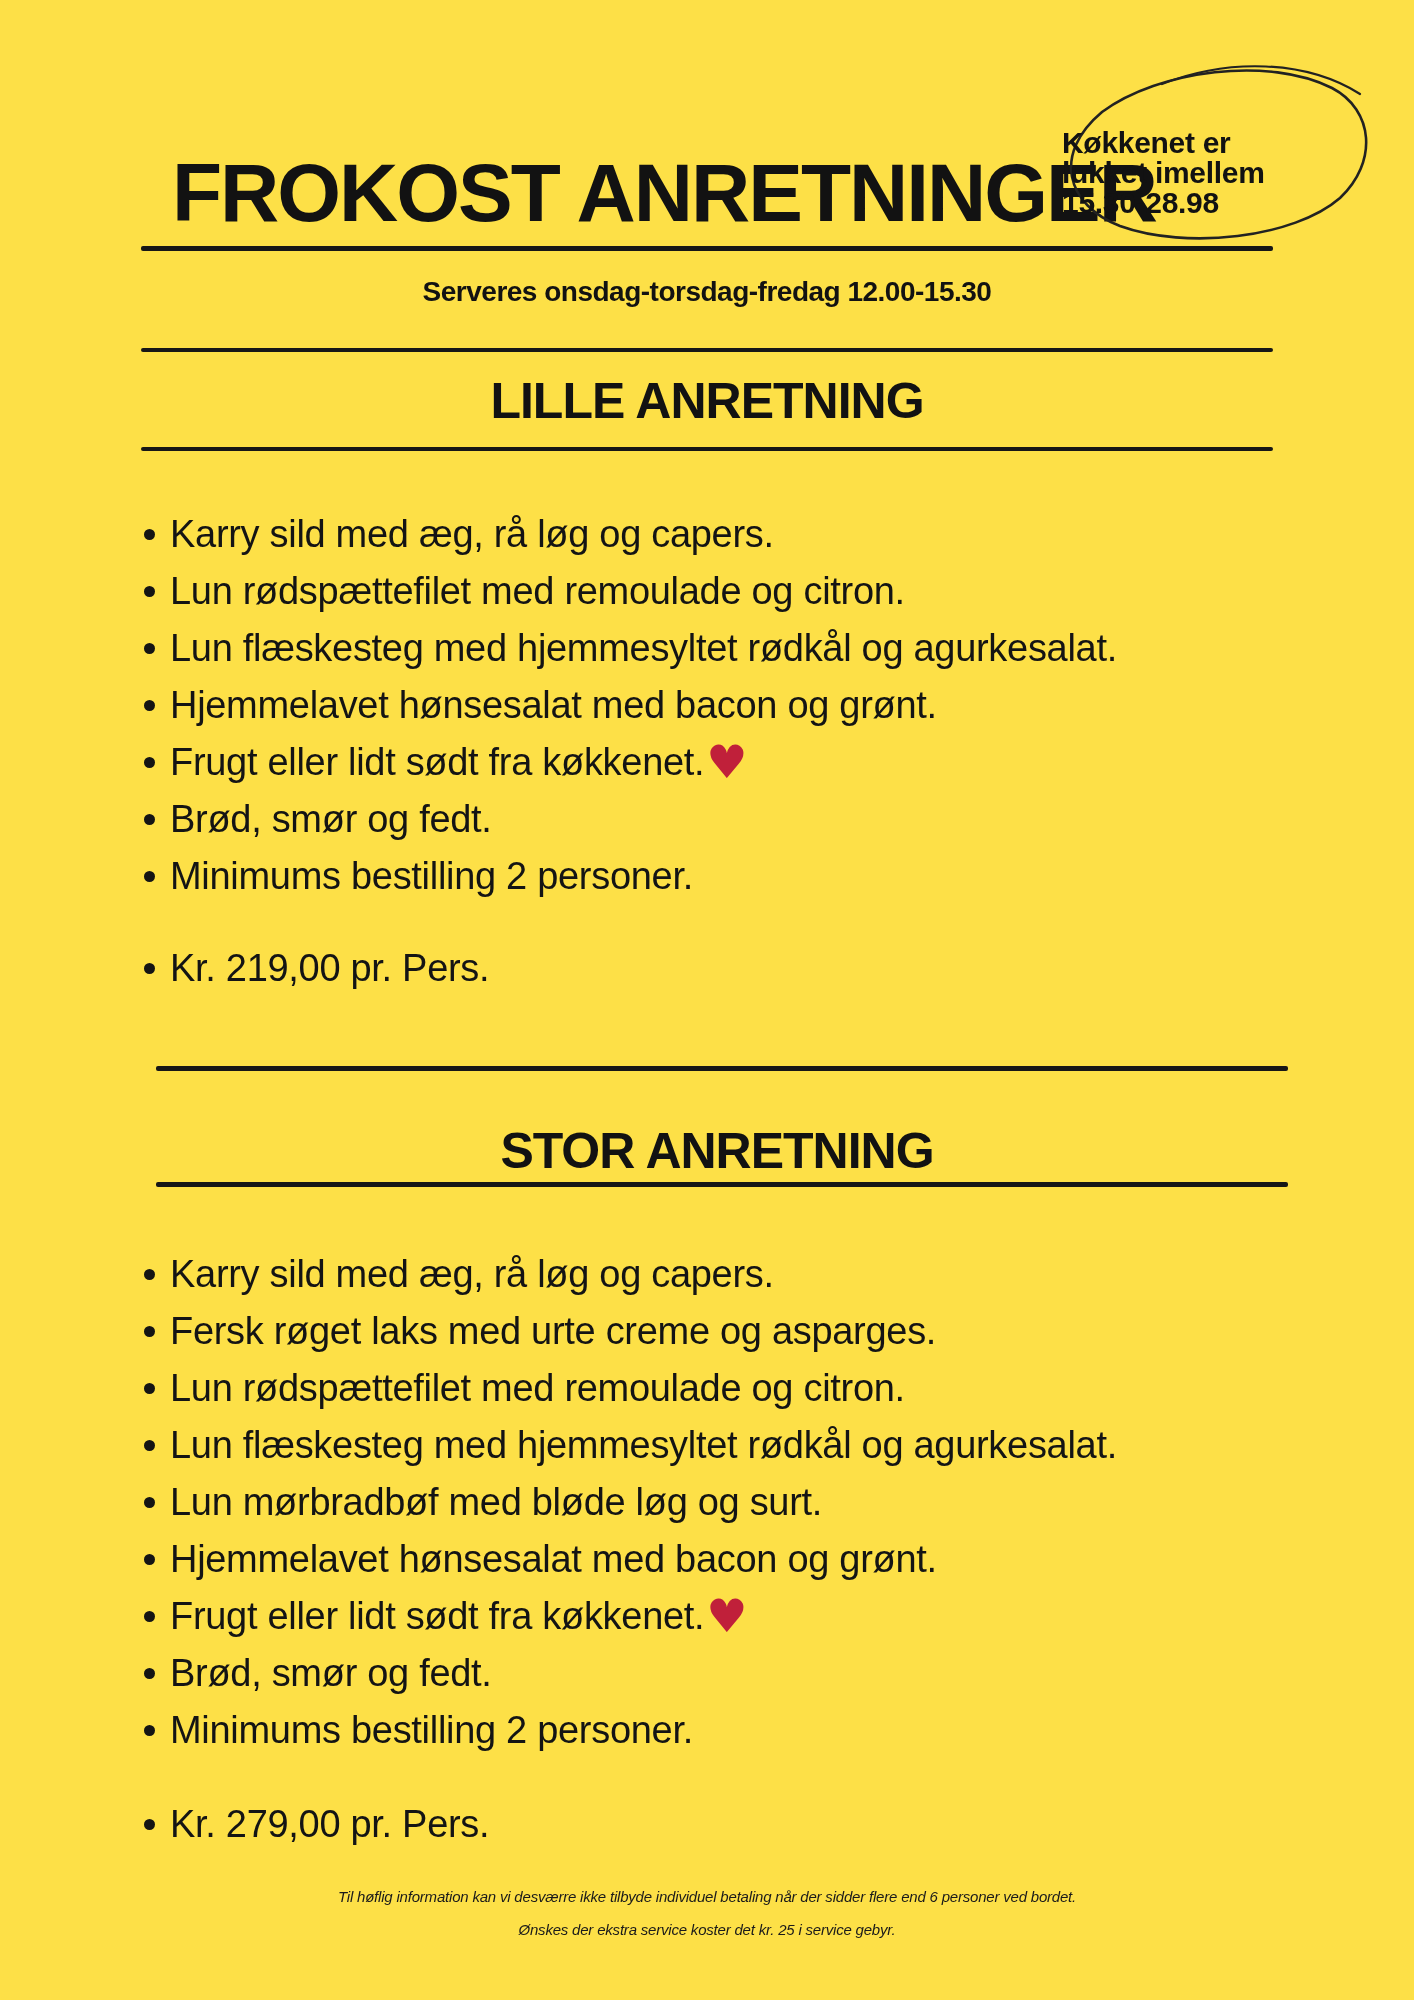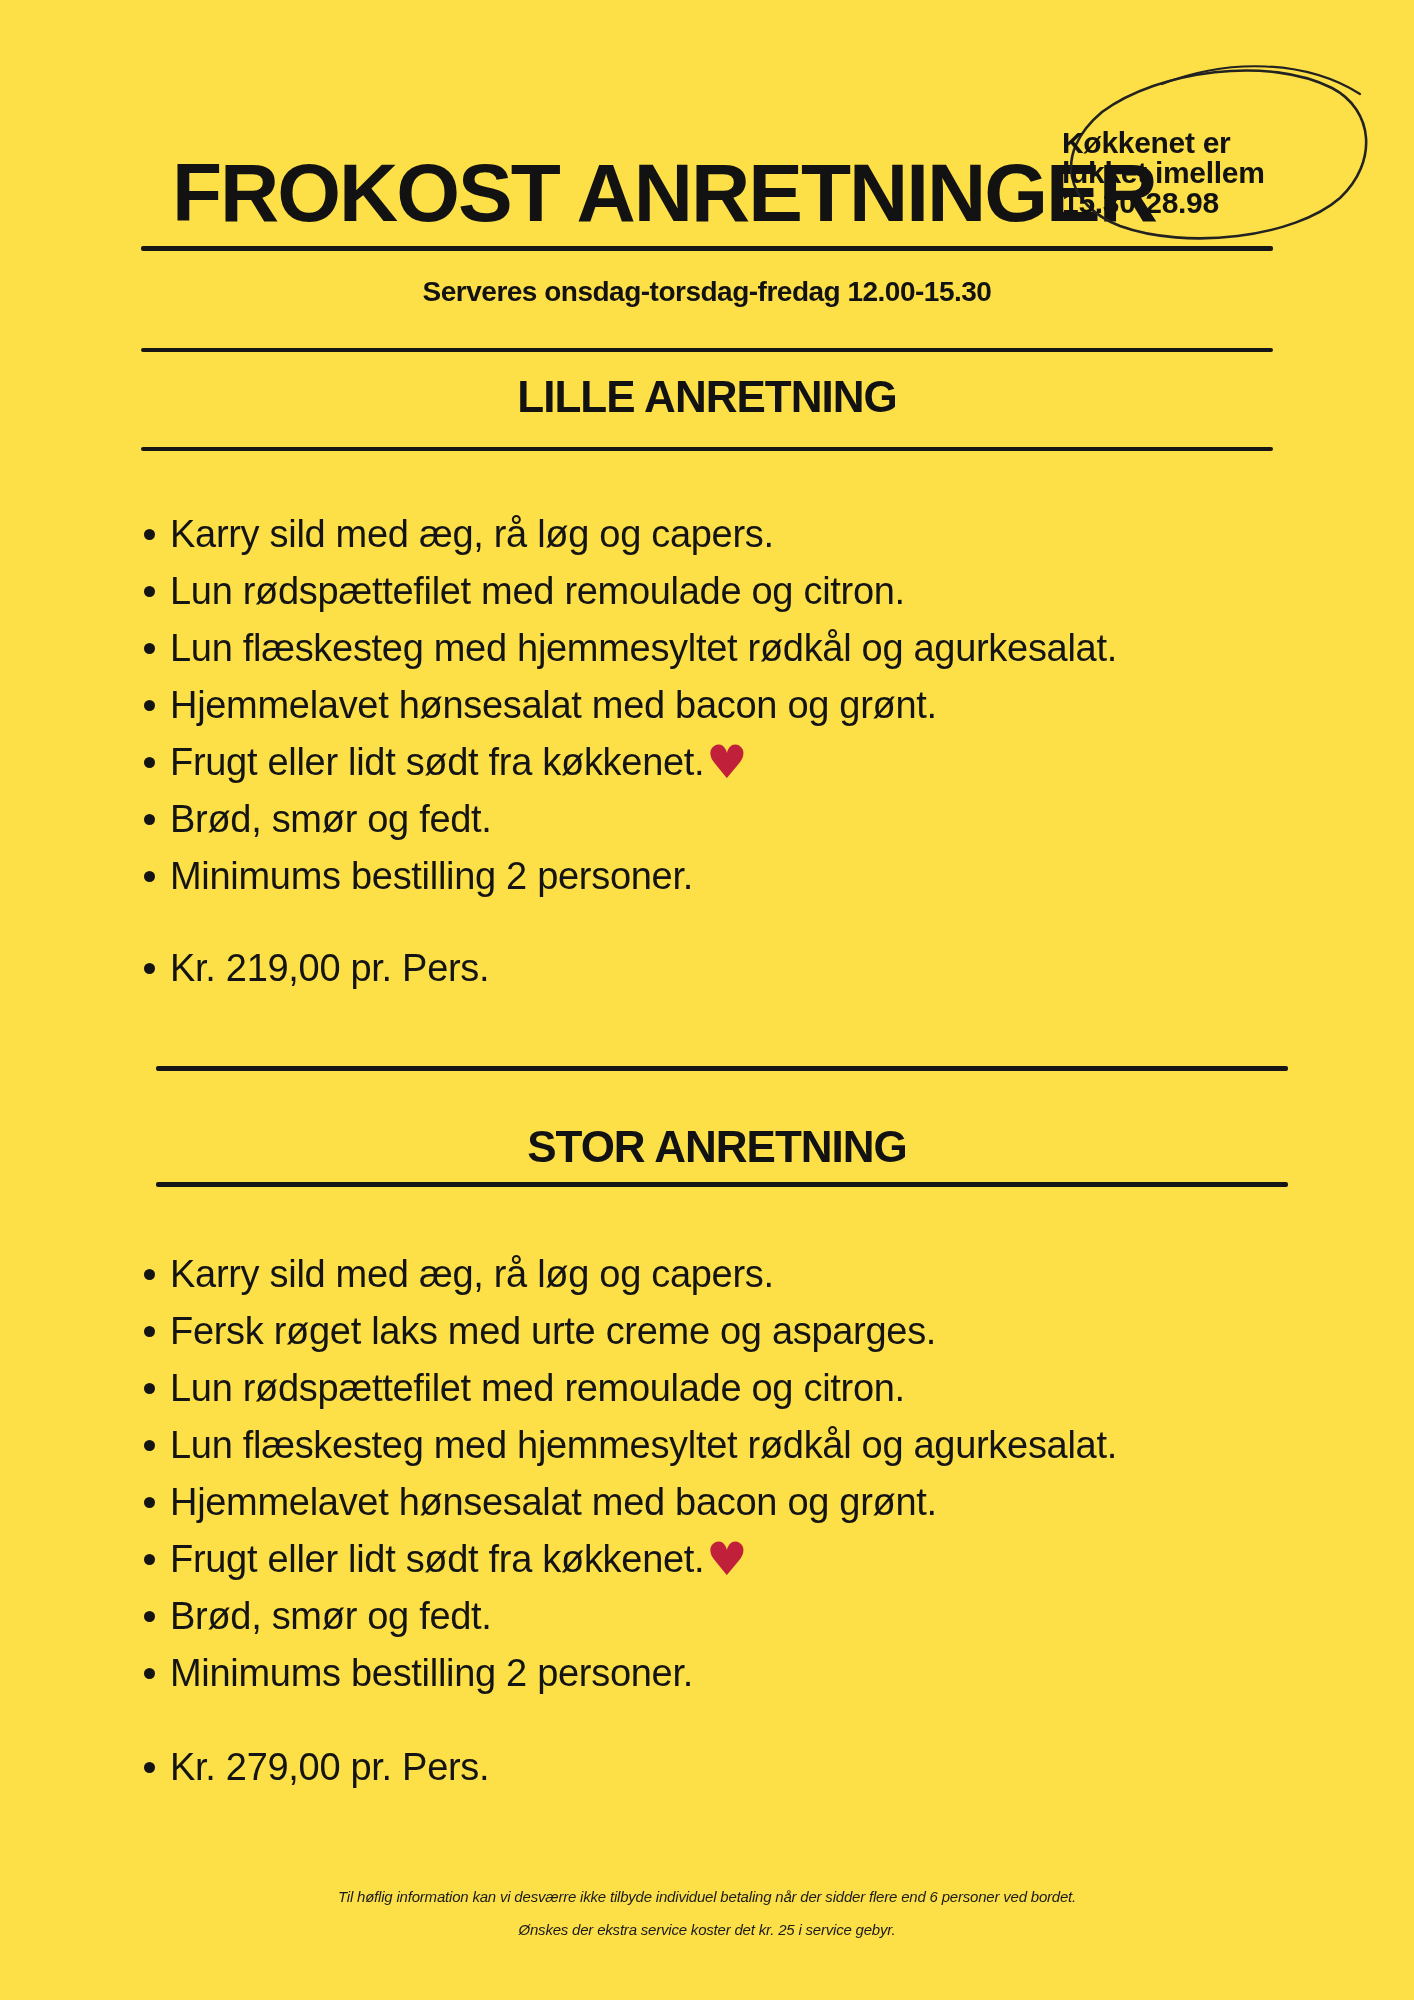--- a/index.html
+++ b/index.html
@@ -63,21 +63,21 @@
     font-size: 28px;
     letter-spacing: -0.5px;
   }
 
   .sec-title {
     position: absolute;
     left: 0;
     width: 100%;
     margin: 0;
     text-align: center;
-    font-size: 44px;
+    font-size: 50px;
     font-weight: bold;
     letter-spacing: -1px;
   }
   .sec-title.t1 { top: 372px; }
   .sec-title.t2 { top: 1122px; padding-left: 10px; }
 
   
   .menu-list {
     position: absolute;
     left: 141px;
@@ -171,20 +171,21 @@
 
   <div class="rule rule-4"></div>
   <h2 class="sec-title t2">STOR ANRETNING</h2>
   <div class="rule rule-5"></div>
 
   <ul class="menu-list list-2">
       <li><span>Karry sild med æg, rå løg og capers.</span></li>
       <li><span>Fersk røget laks med urte creme og asparges.</span></li>
       <li><span>Lun rødspættefilet med remoulade og citron.</span></li>
       <li><span>Lun flæskesteg med hjemmesyltet rødkål og agurkesalat.</span></li>
+      <li><span>Lun mørbradbøf med bløde løg og surt.</span></li>
       <li><span>Hjemmelavet hønsesalat med bacon og grønt.</span></li>
       <li><span>Frugt eller lidt sødt fra køkkenet.</span><span class="heart" style="color: rgb(192, 32, 58);">♥</span></li>
       <li><span>Brød, smør og fedt.</span></li>
       <li><span>Minimums bestilling 2 personer.</span></li>
       <li class="price-row"><span>Kr. 279,00 pr. Pers.</span></li>
     </ul>
 
   <div class="footer">
     <div>Til høflig information kan vi desværre ikke tilbyde individuel betaling når der sidder flere end 6 personer ved bordet.</div>
     <div>Ønskes der ekstra service koster det kr. 25 i service gebyr.</div>

